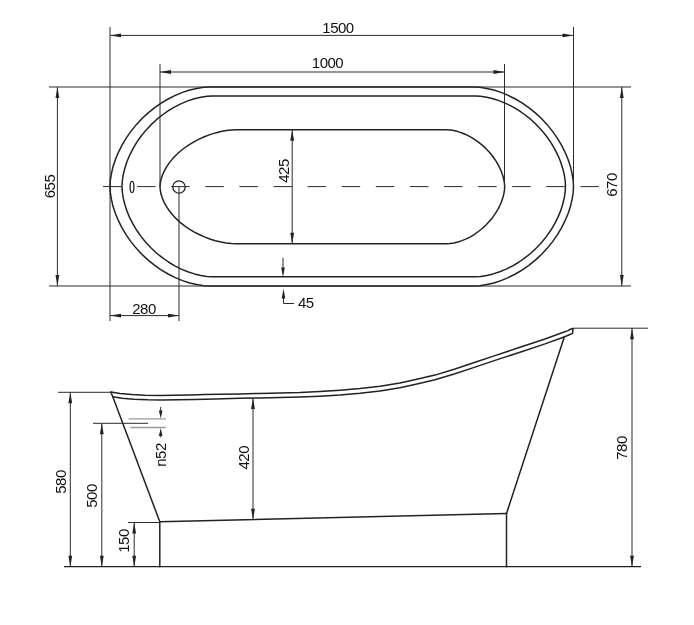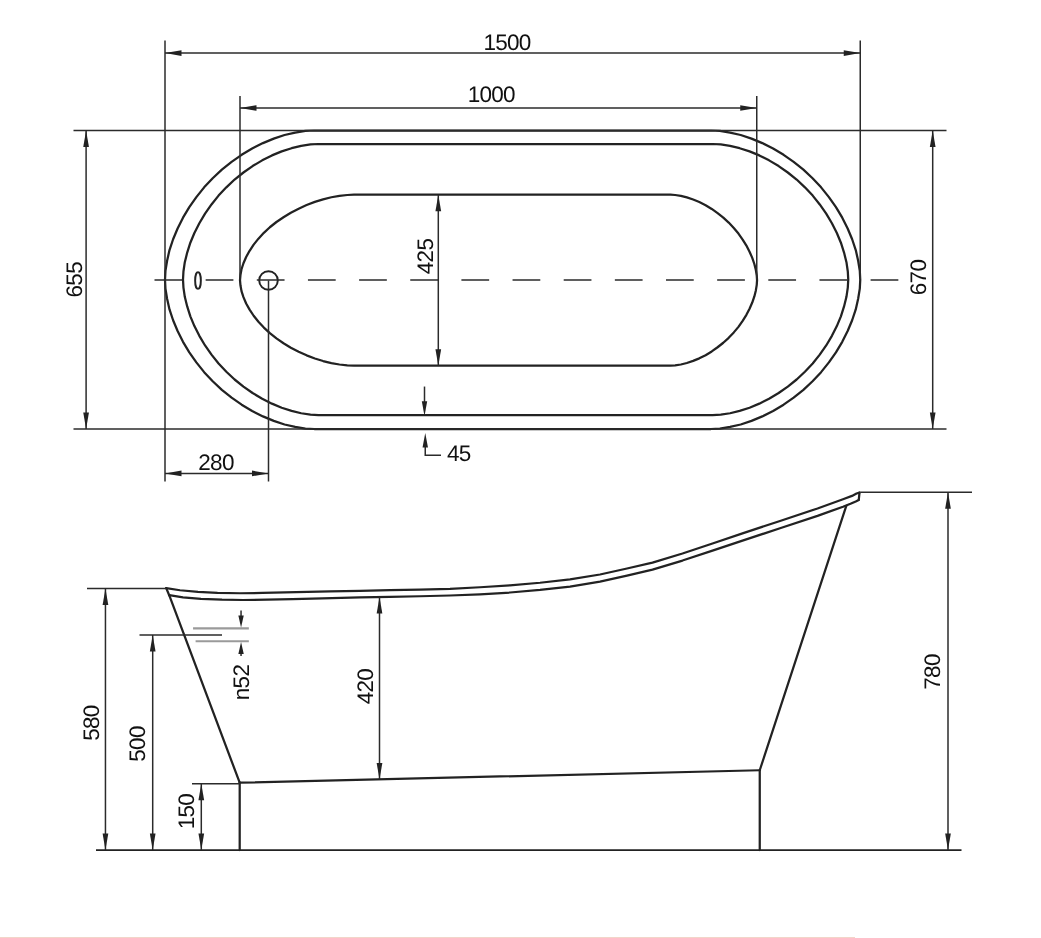--- a/index.html
+++ b/index.html
@@ -1,16 +1,16 @@
 <!DOCTYPE html>
 <html><head>
 <meta charset="utf-8">
 <style>
   html,body{margin:0;padding:0;background:#ffffff;}
-  .wrap{width:570px;height:625px;position:relative;background:#c2410c;}
+  .wrap{width:570px;height:625px;position:relative;background:#ec4899;}
   text{font-family:"Liberation Sans", sans-serif;fill:#111;letter-spacing:-0.5px;}
 </style>
 </head>
 <body>
 <div class="wrap">
 <svg width="694" height="625" viewBox="0 0 694 625">
 
   <rect x="0" y="0" width="694" height="625" fill="#ffffff"></rect>
 
   <g stroke="#222" stroke-width="1.5" fill="none" stroke-linejoin="round" stroke-linecap="round">

